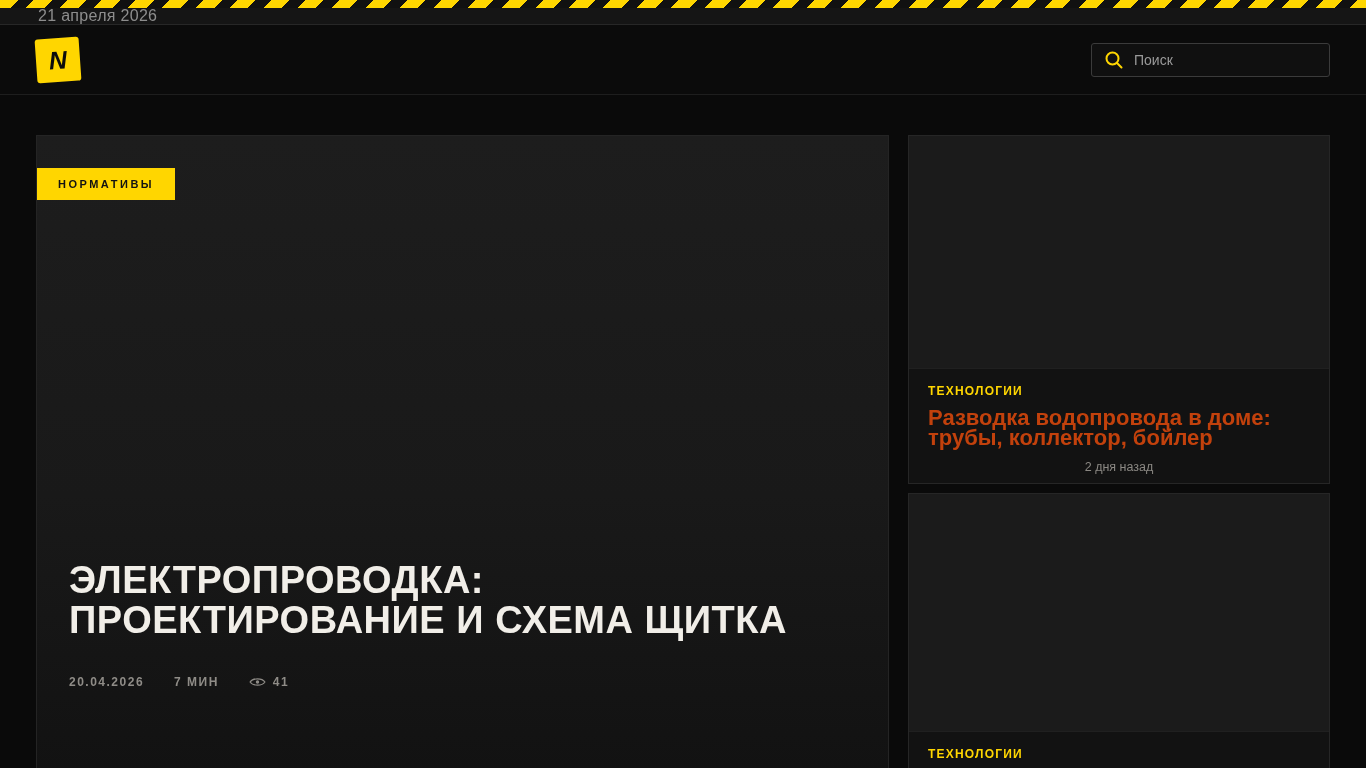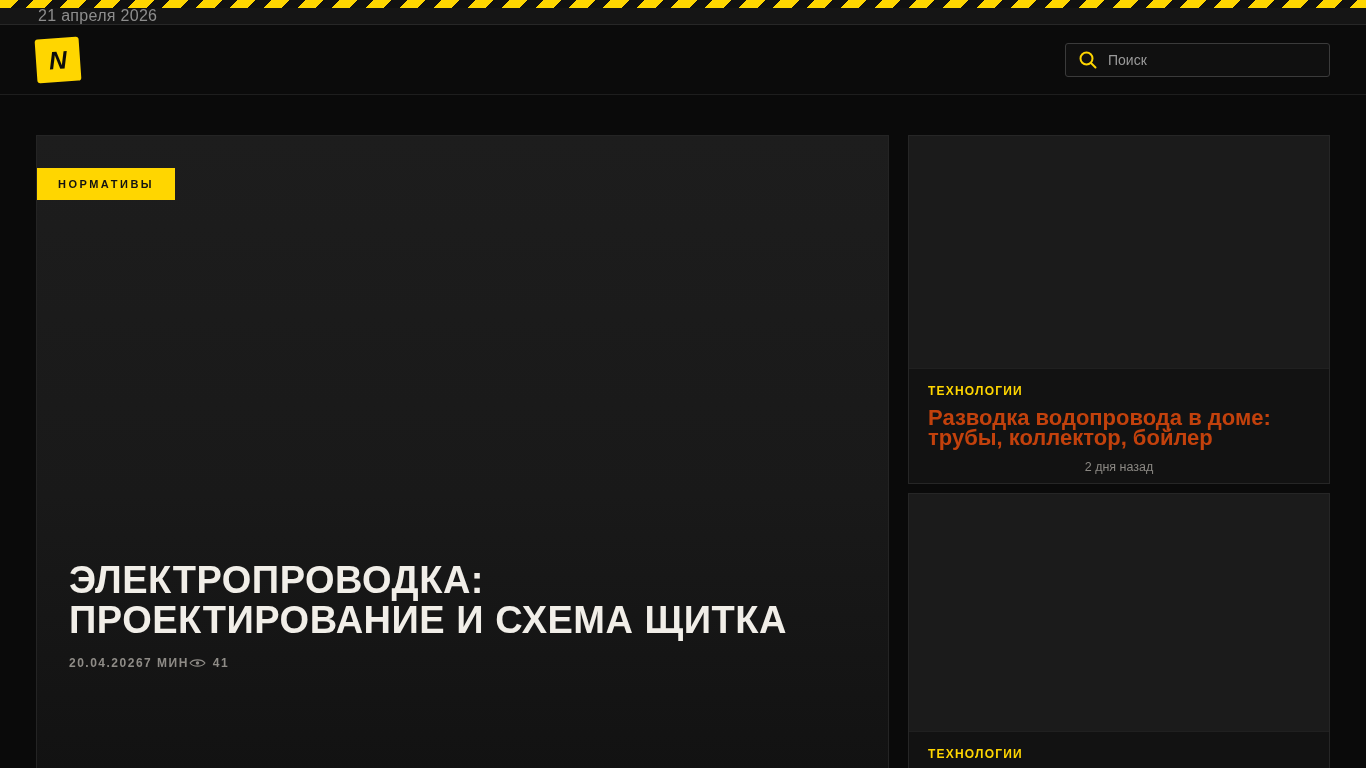--- a/index.html
+++ b/index.html
@@ -17,42 +17,42 @@
 
   
   .header { height:70px; background:#0b0b0b; border-bottom:1px solid #1e1e1e;
     display:flex; align-items:center; padding:0 36px; }
   .logo-box { width:44px; height:44px; background:#ffd600; border-radius:3px;
     transform:rotate(-4deg); display:flex; align-items:center; justify-content:center;
     font-weight:700; font-style:italic; font-size:25px; color:#0c0c0c; }
   .brand { margin-left:16px; font-size:26px; font-weight:800; letter-spacing:1.5px;
     color:#f5f2ec; }
   .brand .dot { color:#ffd600; }
-  .search-box { margin-left:auto; width:265px; height:34px; background:#101010;
+  .search-box { margin-left:auto; width:239px; height:34px; background:#101010;
     border:1px solid #3b3b3b; border-radius:3px; display:flex; align-items:center;
     padding:0 12px; gap:10px; }
   .search-box input { flex:1; background:transparent; border:none; outline:none;
     color:#ddd; font-size:14px; font-family:"Liberation Sans", sans-serif; min-width:0; }
   .search-box input::placeholder { color:#9a9a9a; }
 
   
   .content { display:flex; gap:19px; padding:0 36px; margin-top:40px; }
 
   
   .hero { position:relative; flex:0 0 853px; height:800px;
     border:1px solid #242424;
     background:linear-gradient(180deg,#1d1d1d 0%,#191919 45%,#121212 80%,#0f0f0f 100%); }
   .badge { position:absolute; top:32px; left:0; background:#ffd600; color:#131313;
     font-size:11px; font-weight:700; letter-spacing:2.5px; padding:10px 21px; }
   .hero-content { position:absolute; left:32px; top:424px; width:770px; }
   .hero-title { font-size:38px; line-height:40px; font-weight:700; color:#f1eee8;
     letter-spacing:.5px; }
   .hero-excerpt { margin-top:21px; font-size:15.5px; line-height:26px; color:#b2afa9;
     max-width:735px; }
-  .hero-meta { margin-top:16px; display:flex; align-items:flex-end; 
+  .hero-meta { margin-top:35px; display:flex; align-items:flex-end; gap:30px;
     font-size:12px; letter-spacing:1.5px; color:#8f8c87; font-weight:600; }
   .views { display:flex; align-items:center; gap:7px; }
 
   
   .sidebar { flex:0 0 422px; display:flex; flex-direction:column; gap:9px; }
   .card { border:1px solid #262626; background:#121212; overflow:hidden; }
   .card-1 { height:349px; }
   .card-2 { height:330px; }
   .thumb { background:#1b1b1b; border-bottom:1px solid #202020; }
   .card-1 .thumb { height:233px; }

